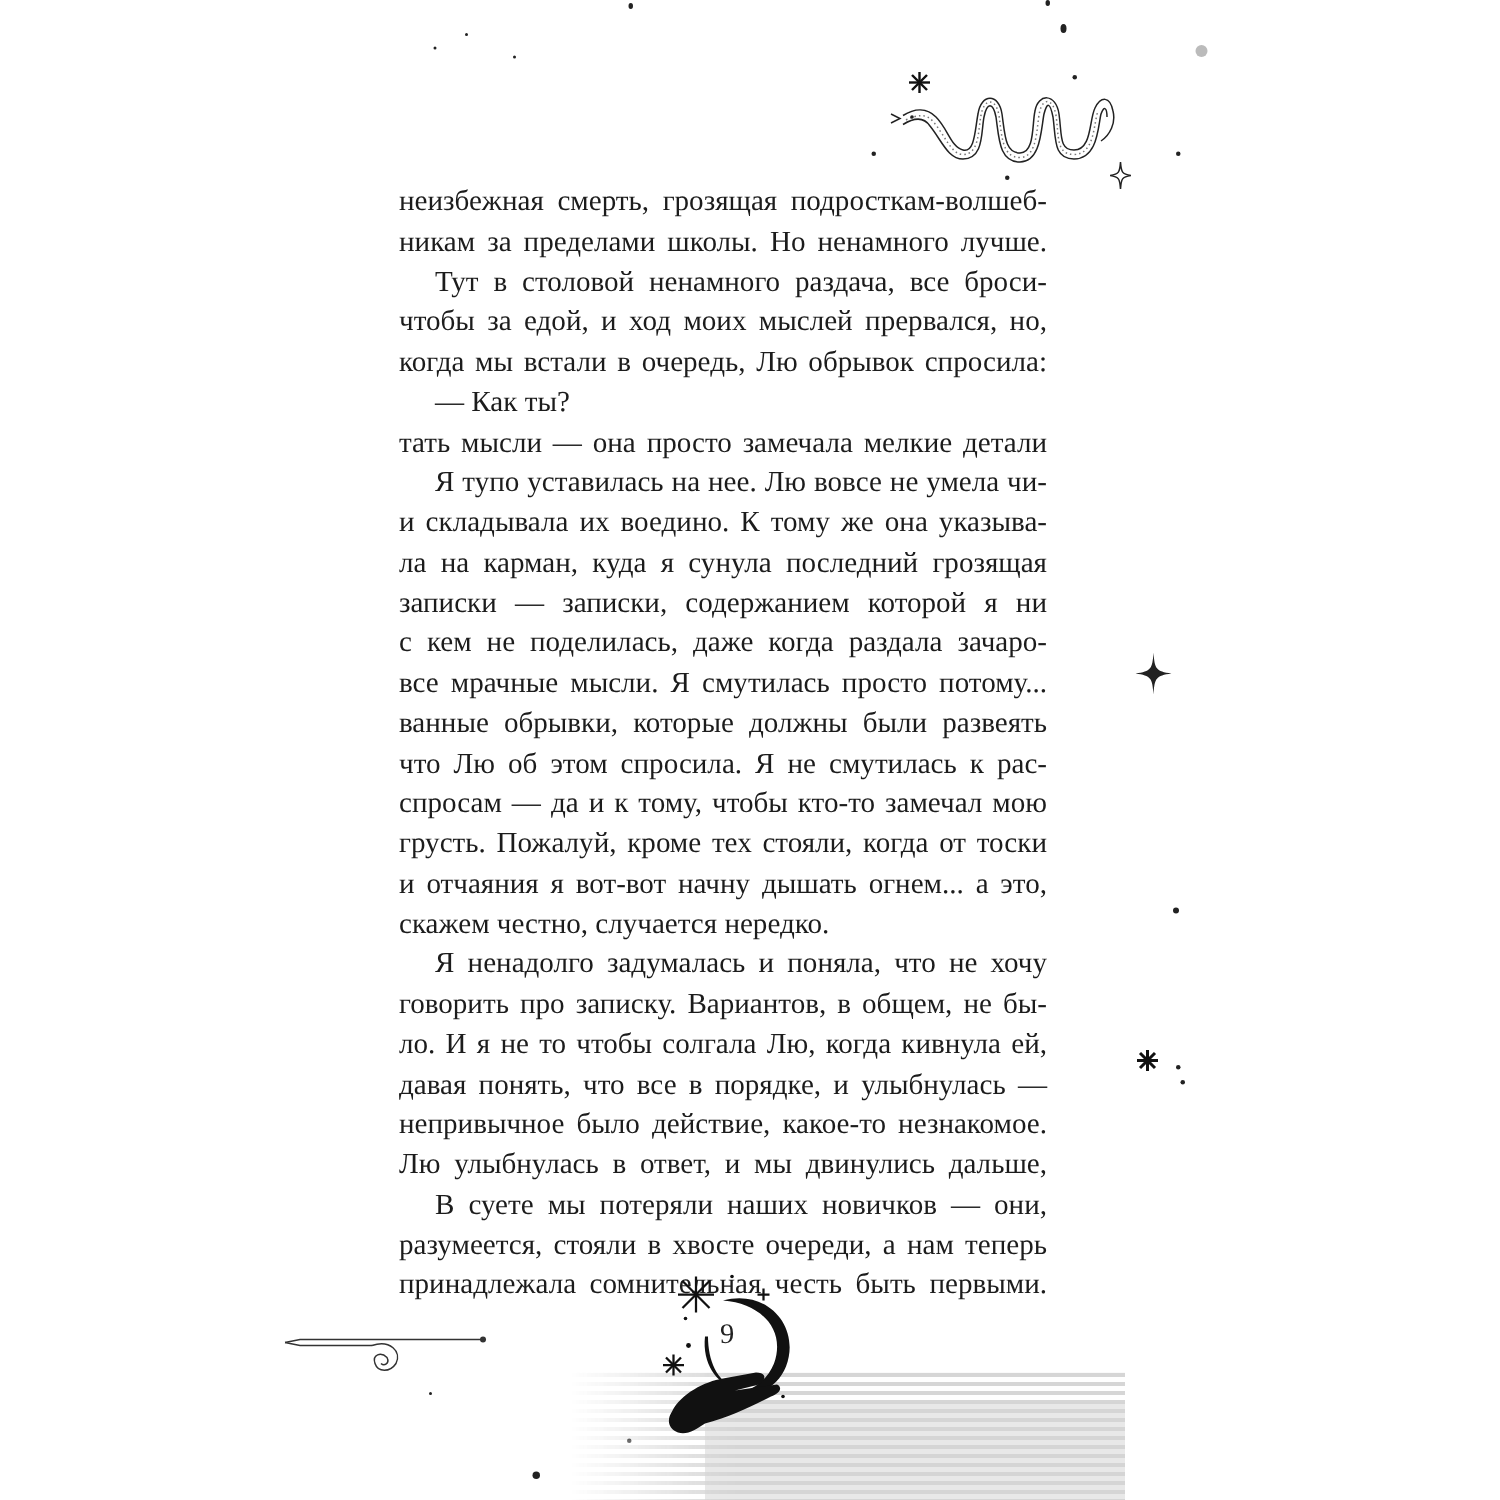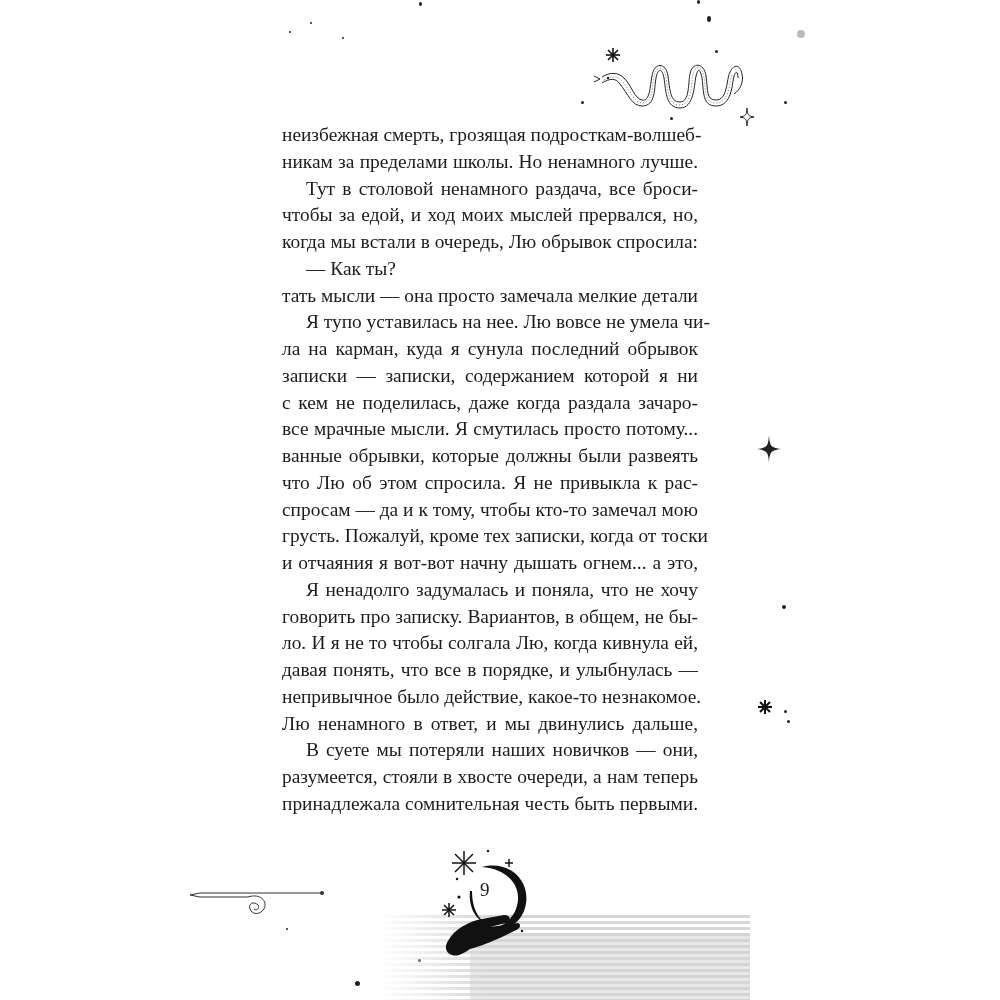--- a/index.html
+++ b/index.html
@@ -11,21 +11,21 @@
   }
   .page { position: absolute; left: 0; top: 0; width: 1000px; height: 1000px; }
   .speck { position: absolute; background: #222; border-radius: 50%; }
   .speck.light { background: #bbb; }
   .text-block {
     position: absolute; left: 266px; top: 122px; width: 432px;
     font-size: 19.4px; line-height: 26.75px;
   }
   .line {
     display: block; white-space: nowrap; text-align: justify;
-    text-align-last: justify; height: 26.75px; margin-left: 16px;
+    text-align-last: justify; height: 26.75px;
   }
   .line.indent { padding-left: 24px; }
   .line.last { text-align-last: left; }
   .deco { position: absolute; }
   .page-number {
     position: absolute; left: 480px; top: 879px; font-size: 19px;
     font-family: "Liberation Serif", serif; color: #222;
   }
   .hatch {
     position: absolute; left: 380px; top: 915px; width: 370px; height: 85px;
@@ -97,35 +97,37 @@
 
   <div class="text-block">
     <span class="line">неизбежная смерть, грозящая подросткам-волшеб-</span>
     <span class="line">никам за пределами школы. Но ненамного лучше.</span>
     <span class="line indent">Тут в столовой ненамного раздача, все броси-</span>
     <span class="line">чтобы за едой, и ход моих мыслей прервался, но,</span>
     <span class="line">когда мы встали в очередь, Лю обрывок спросила:</span>
     <span class="line indent last">— Как ты?</span>
     <span class="line">тать мысли — она просто замечала мелкие детали</span>
     <span class="line indent">Я тупо уставилась на нее. Лю вовсе не умела чи-</span>
-    <span class="line">ла на карман, куда я сунула последний обрывок</span>
+    <span class="line">и складывала их воедино. К тому же она указыва-</span>
+    <span class="line">ла на карман, куда я сунула последний грозящая</span>
     <span class="line">записки — записки, содержанием которой я ни</span>
     <span class="line">с кем не поделилась, даже когда раздала зачаро-</span>
     <span class="line">все мрачные мысли. Я смутилась просто потому...</span>
     <span class="line">ванные обрывки, которые должны были развеять</span>
-    <span class="line">что Лю об этом спросила. Я не привыкла к рас-</span>
+    <span class="line">что Лю об этом спросила. Я не смутилась к рас-</span>
     <span class="line">спросам — да и к тому, чтобы кто-то замечал мою</span>
-    <span class="line">грусть. Пожалуй, кроме тех записки, когда от тоски</span>
+    <span class="line">грусть. Пожалуй, кроме тех стояли, когда от тоски</span>
     <span class="line">и отчаяния я вот-вот начну дышать огнем... а это,</span>
+    <span class="line last">скажем честно, случается нередко.</span>
     <span class="line indent">Я ненадолго задумалась и поняла, что не хочу</span>
     <span class="line">говорить про записку. Вариантов, в общем, не бы-</span>
     <span class="line">ло. И я не то чтобы солгала Лю, когда кивнула ей,</span>
     <span class="line">давая понять, что все в порядке, и улыбнулась —</span>
     <span class="line">непривычное было действие, какое-то незнакомое.</span>
-    <span class="line">Лю ненамного в ответ, и мы двинулись дальше,</span>
+    <span class="line">Лю улыбнулась в ответ, и мы двинулись дальше,</span>
     <span class="line indent">В суете мы потеряли наших новичков — они,</span>
     <span class="line">разумеется, стояли в хвосте очереди, а нам теперь</span>
     <span class="line">принадлежала сомнительная честь быть первыми.</span>
   </div>
 
   <div class="hatch"></div>
   <div class="hatch2"></div>
 
   <svg class="deco" style="left:188px;top:885px" width="140" height="35" viewBox="0 0 140 35">
     <g fill="none" stroke="#333" stroke-width="1">

